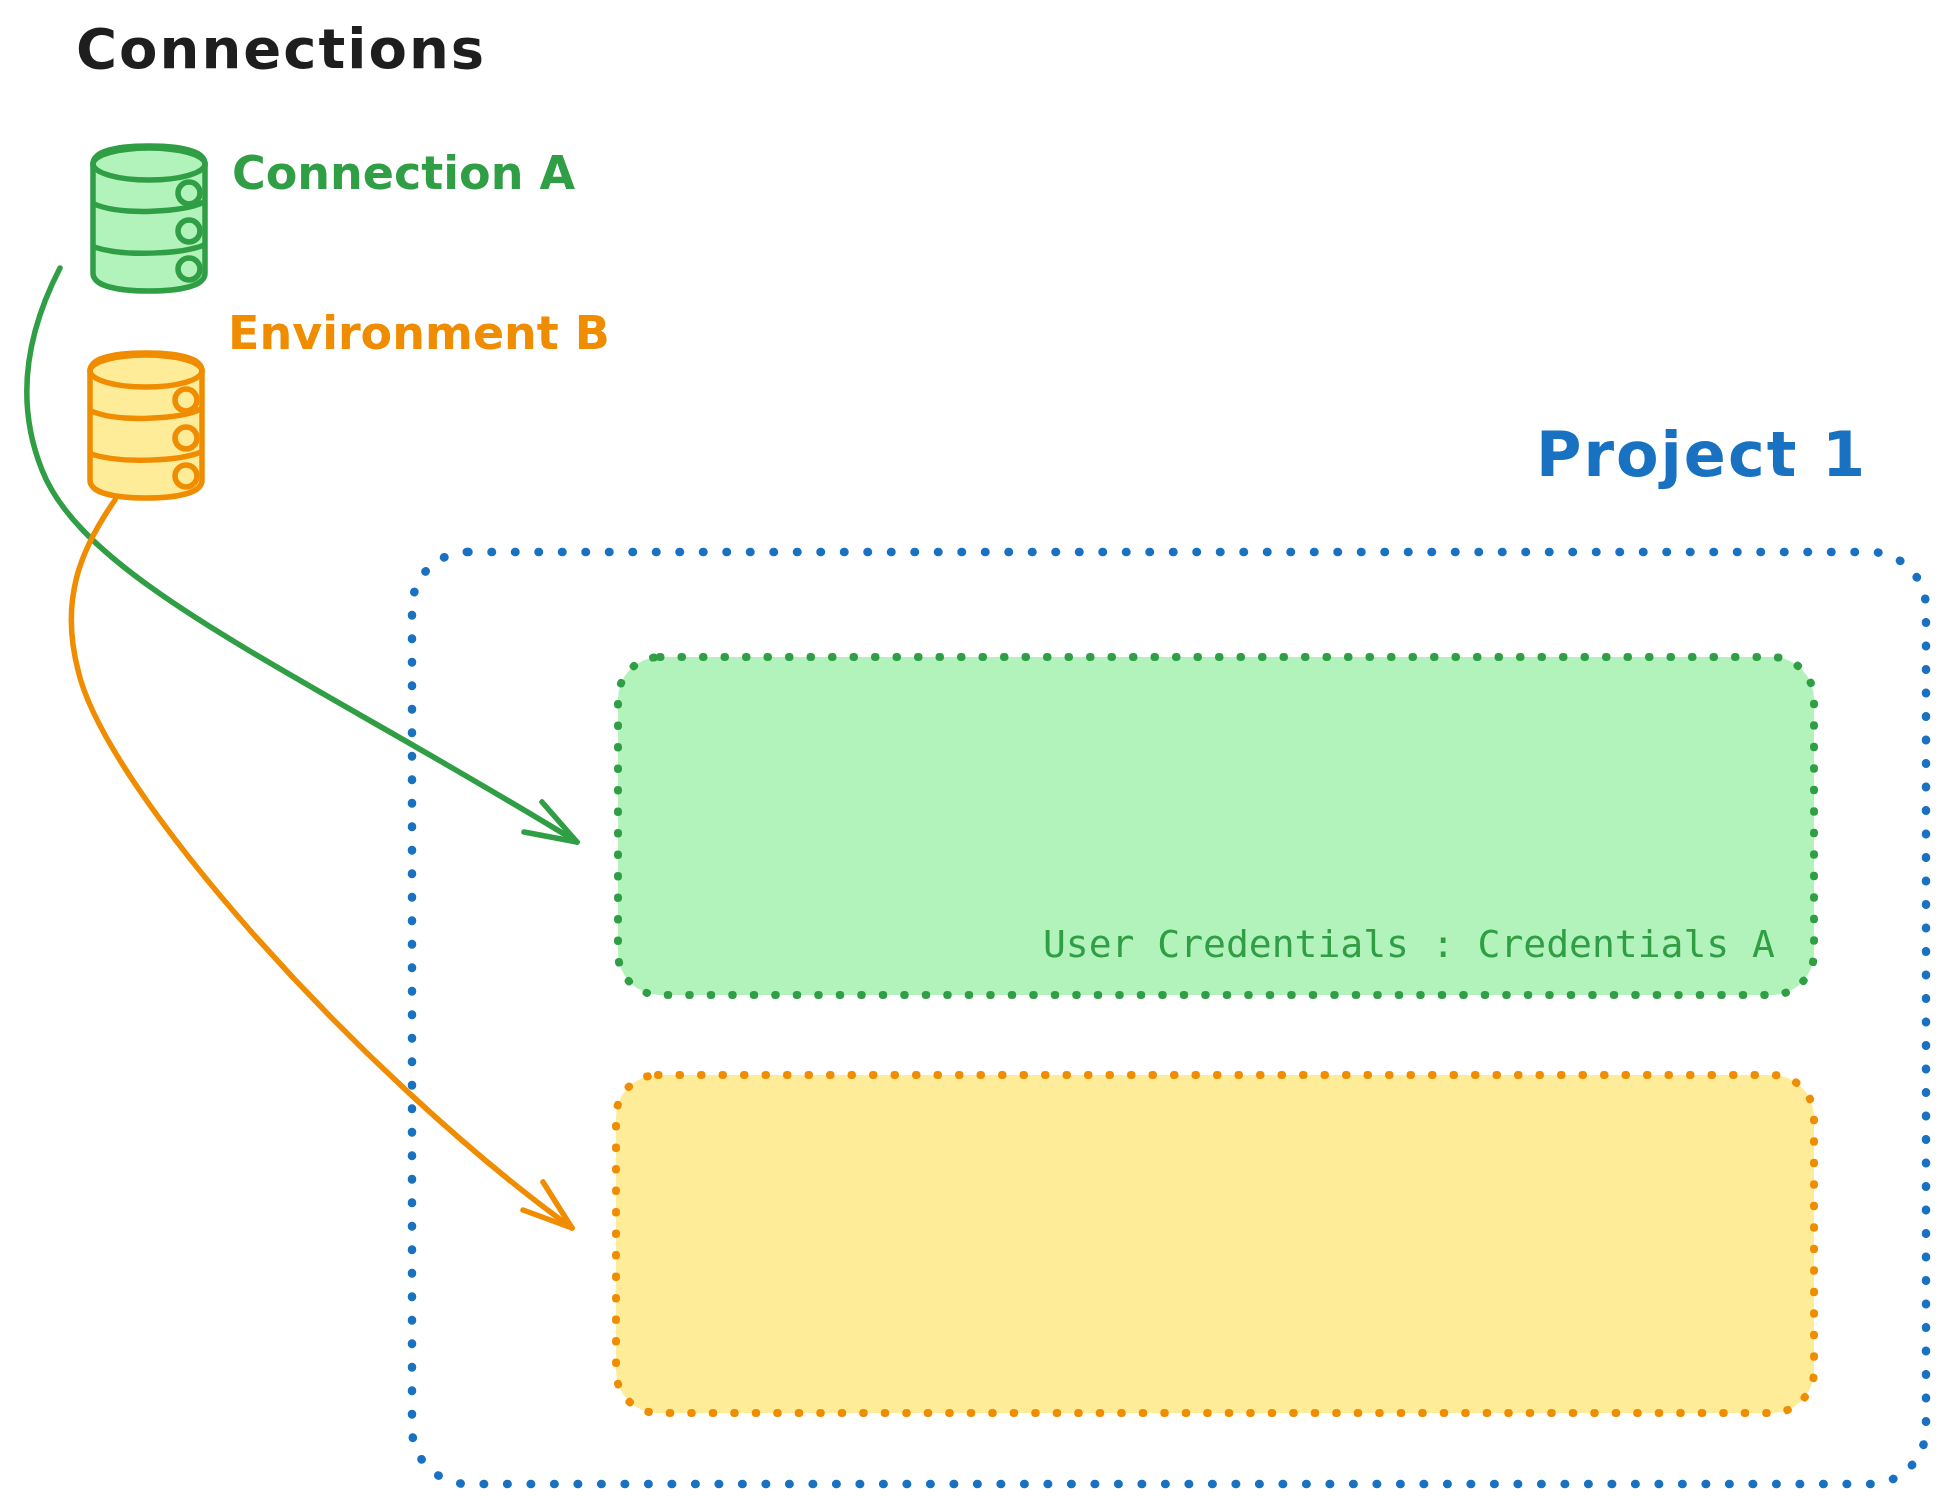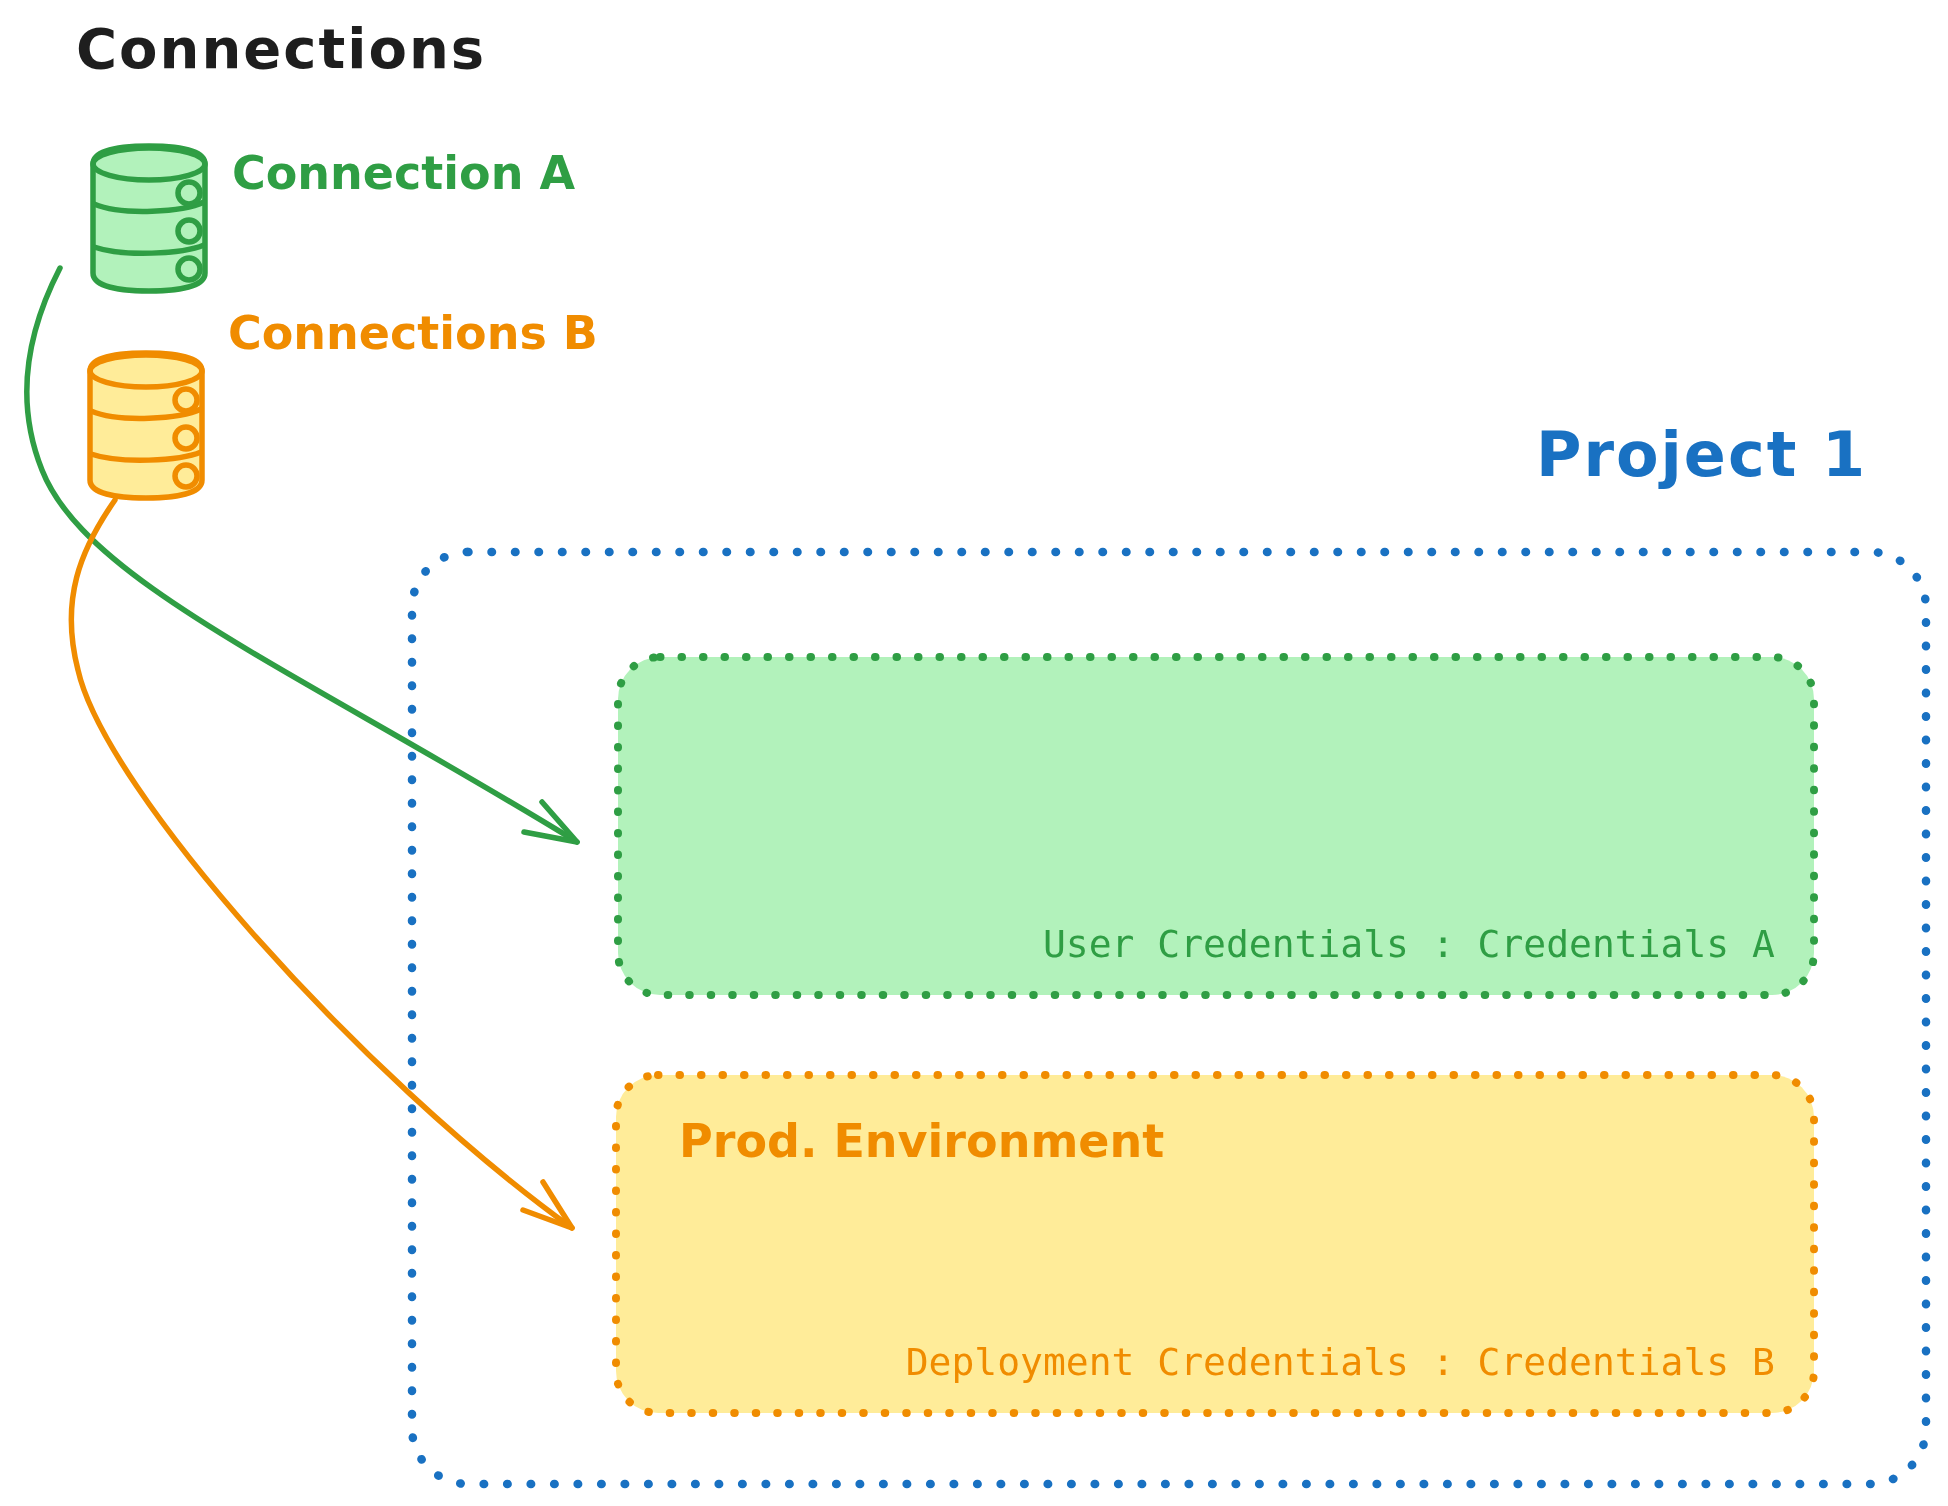--- a/index.html
+++ b/index.html
@@ -73,26 +73,22 @@
     <g fill="none" stroke-width="5.5" stroke-linecap="round" stroke-linejoin="round" stroke="#f08c00">
       <path d="M115 500 C80 550 60 600 78 670 C105 790 360 1075 572 1228"></path>
       <path d="M543 1182 L572 1228 L523 1210"></path>
     </g>
   </svg>
 
   <div class="label ink connections-title">Connections</div>
 
   <div class="label green connection-a-label">Connection A</div>
 
-  <div class="label orange connection-b-label">Connections B</div>
+  <div class="label orange connection-b-label">Environment B</div>
 
   <div class="label blue project-title">Project 1</div>
 
   <div class="env-box dev">
     <div class="env-cred green">User Credentials : Credentials A</div>
   </div>
 
-  <div class="env-box prod">
-    <div class="env-title orange">Prod. Environment</div>
-    <div class="env-cred orange">Deployment Credentials : Credentials B</div>
-  </div>
 
 </div>
 
 </body></html>

